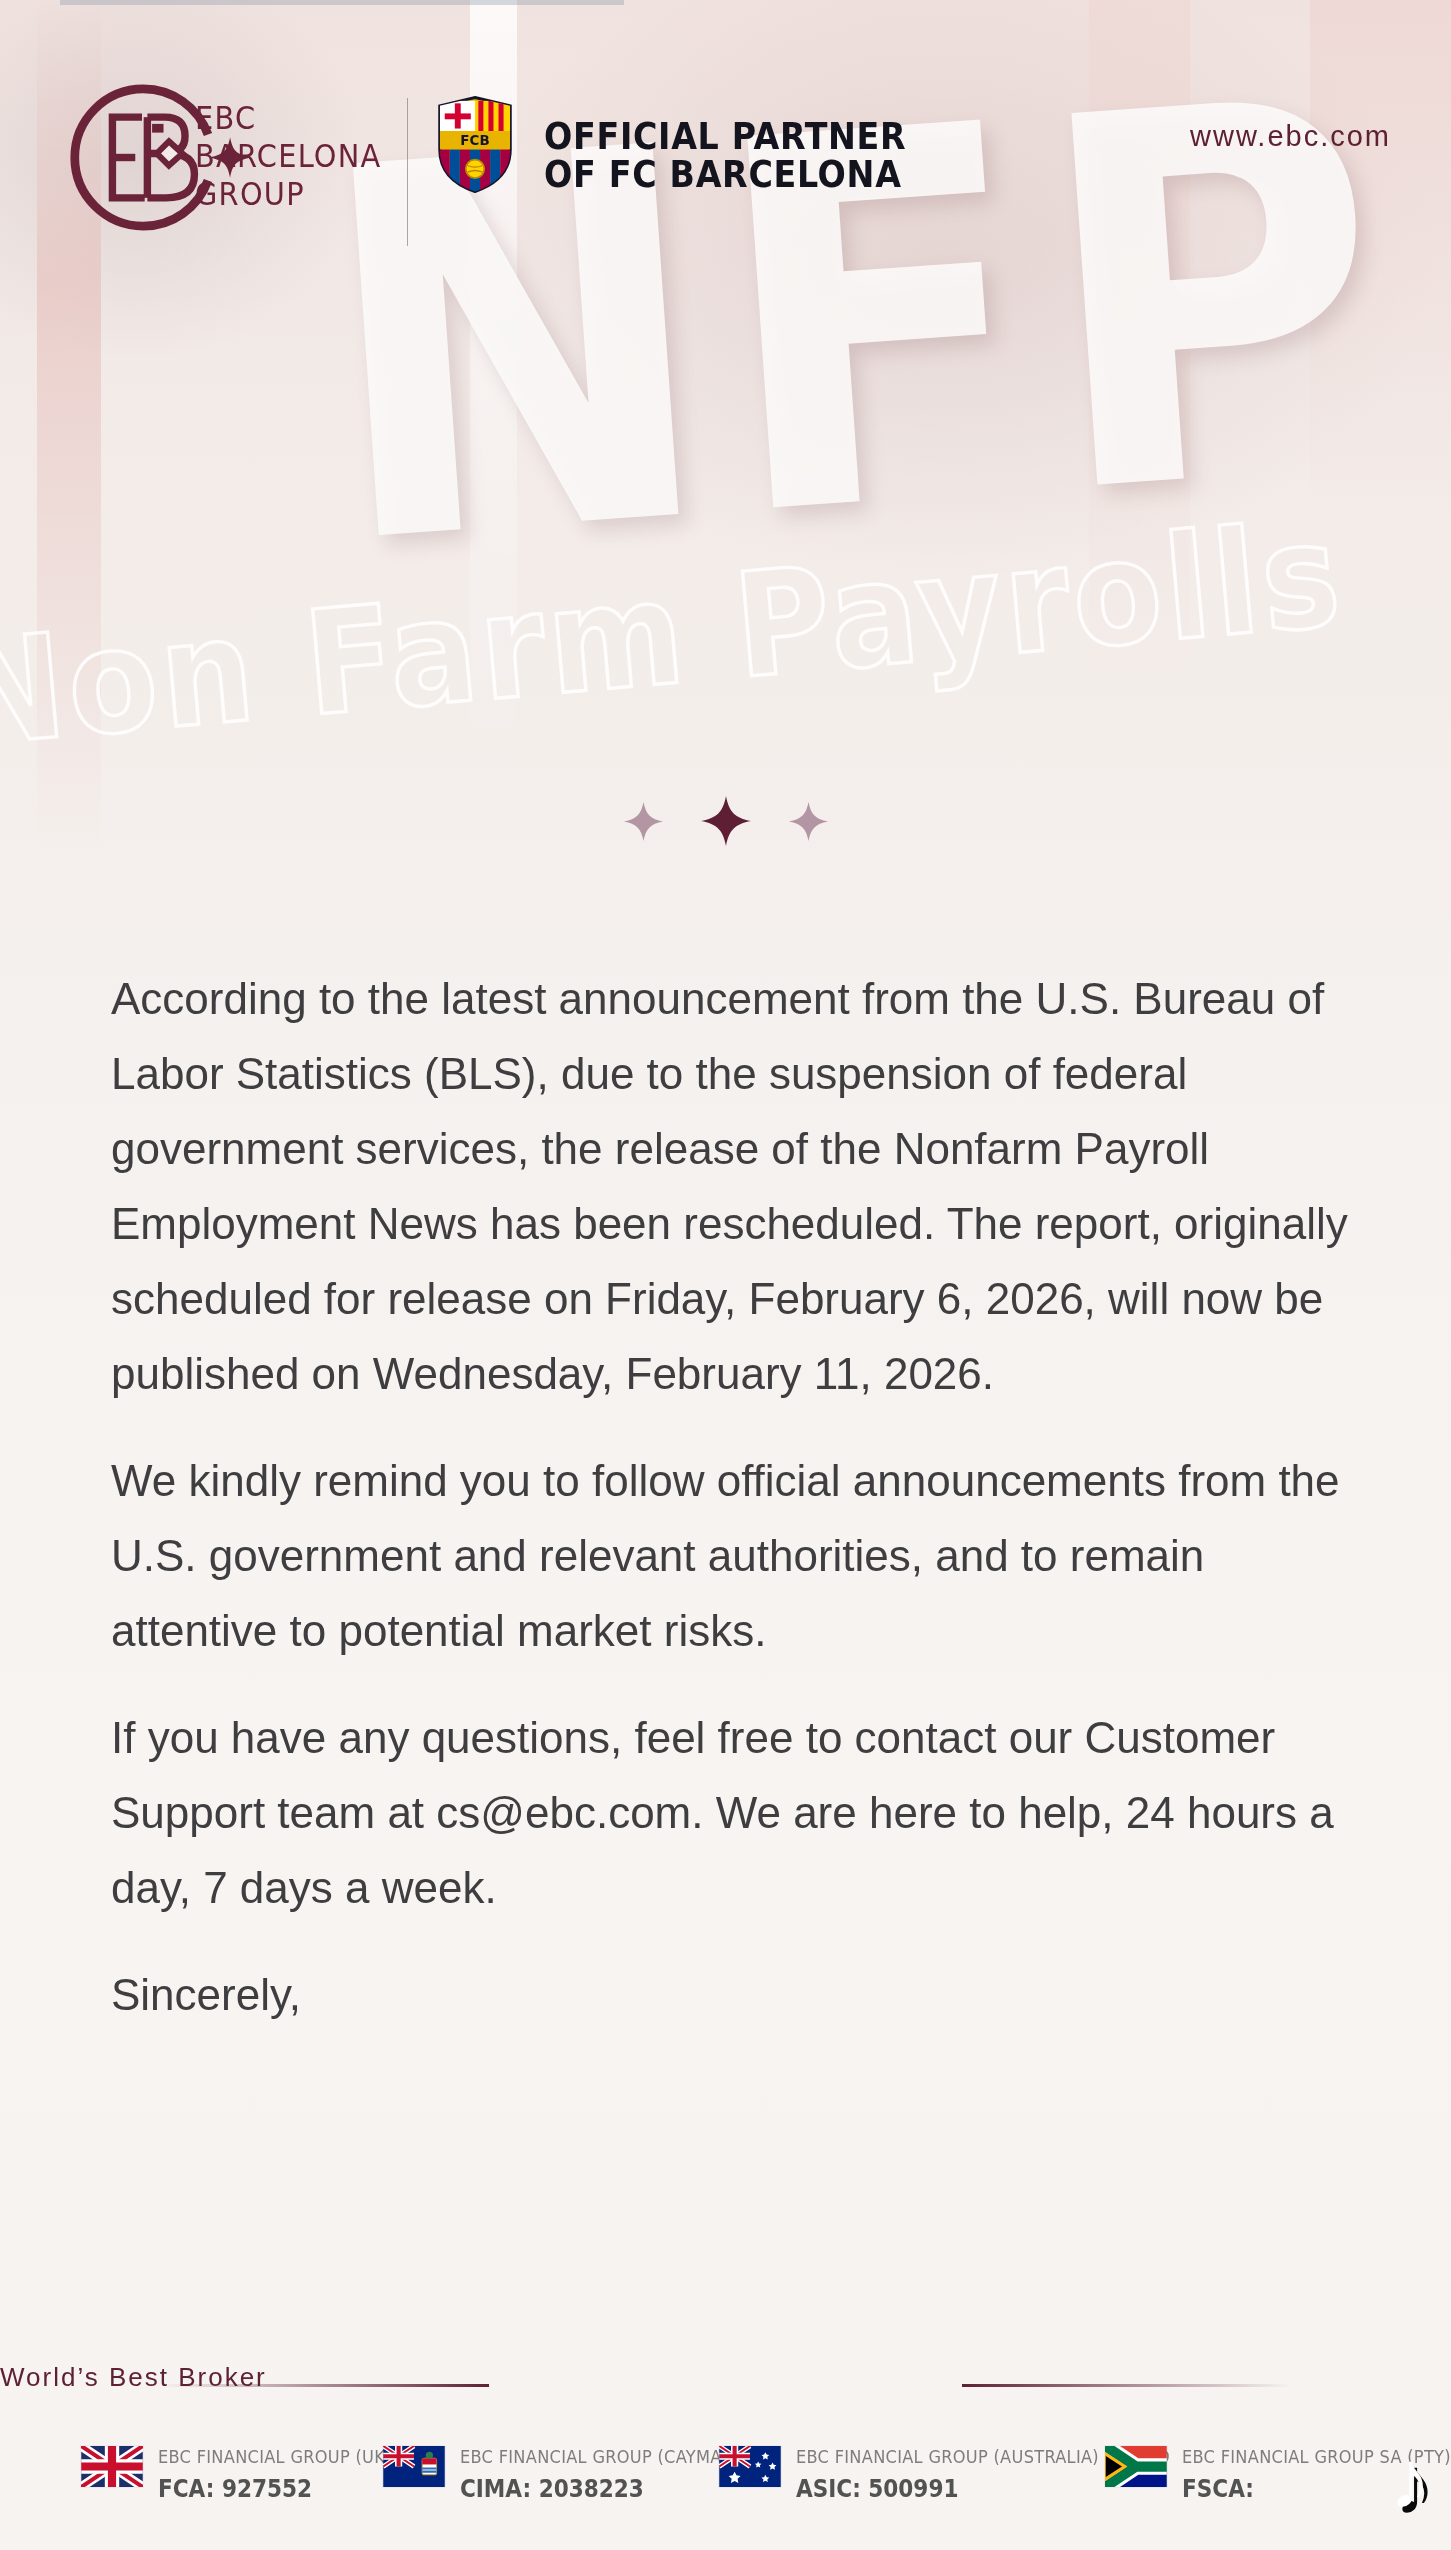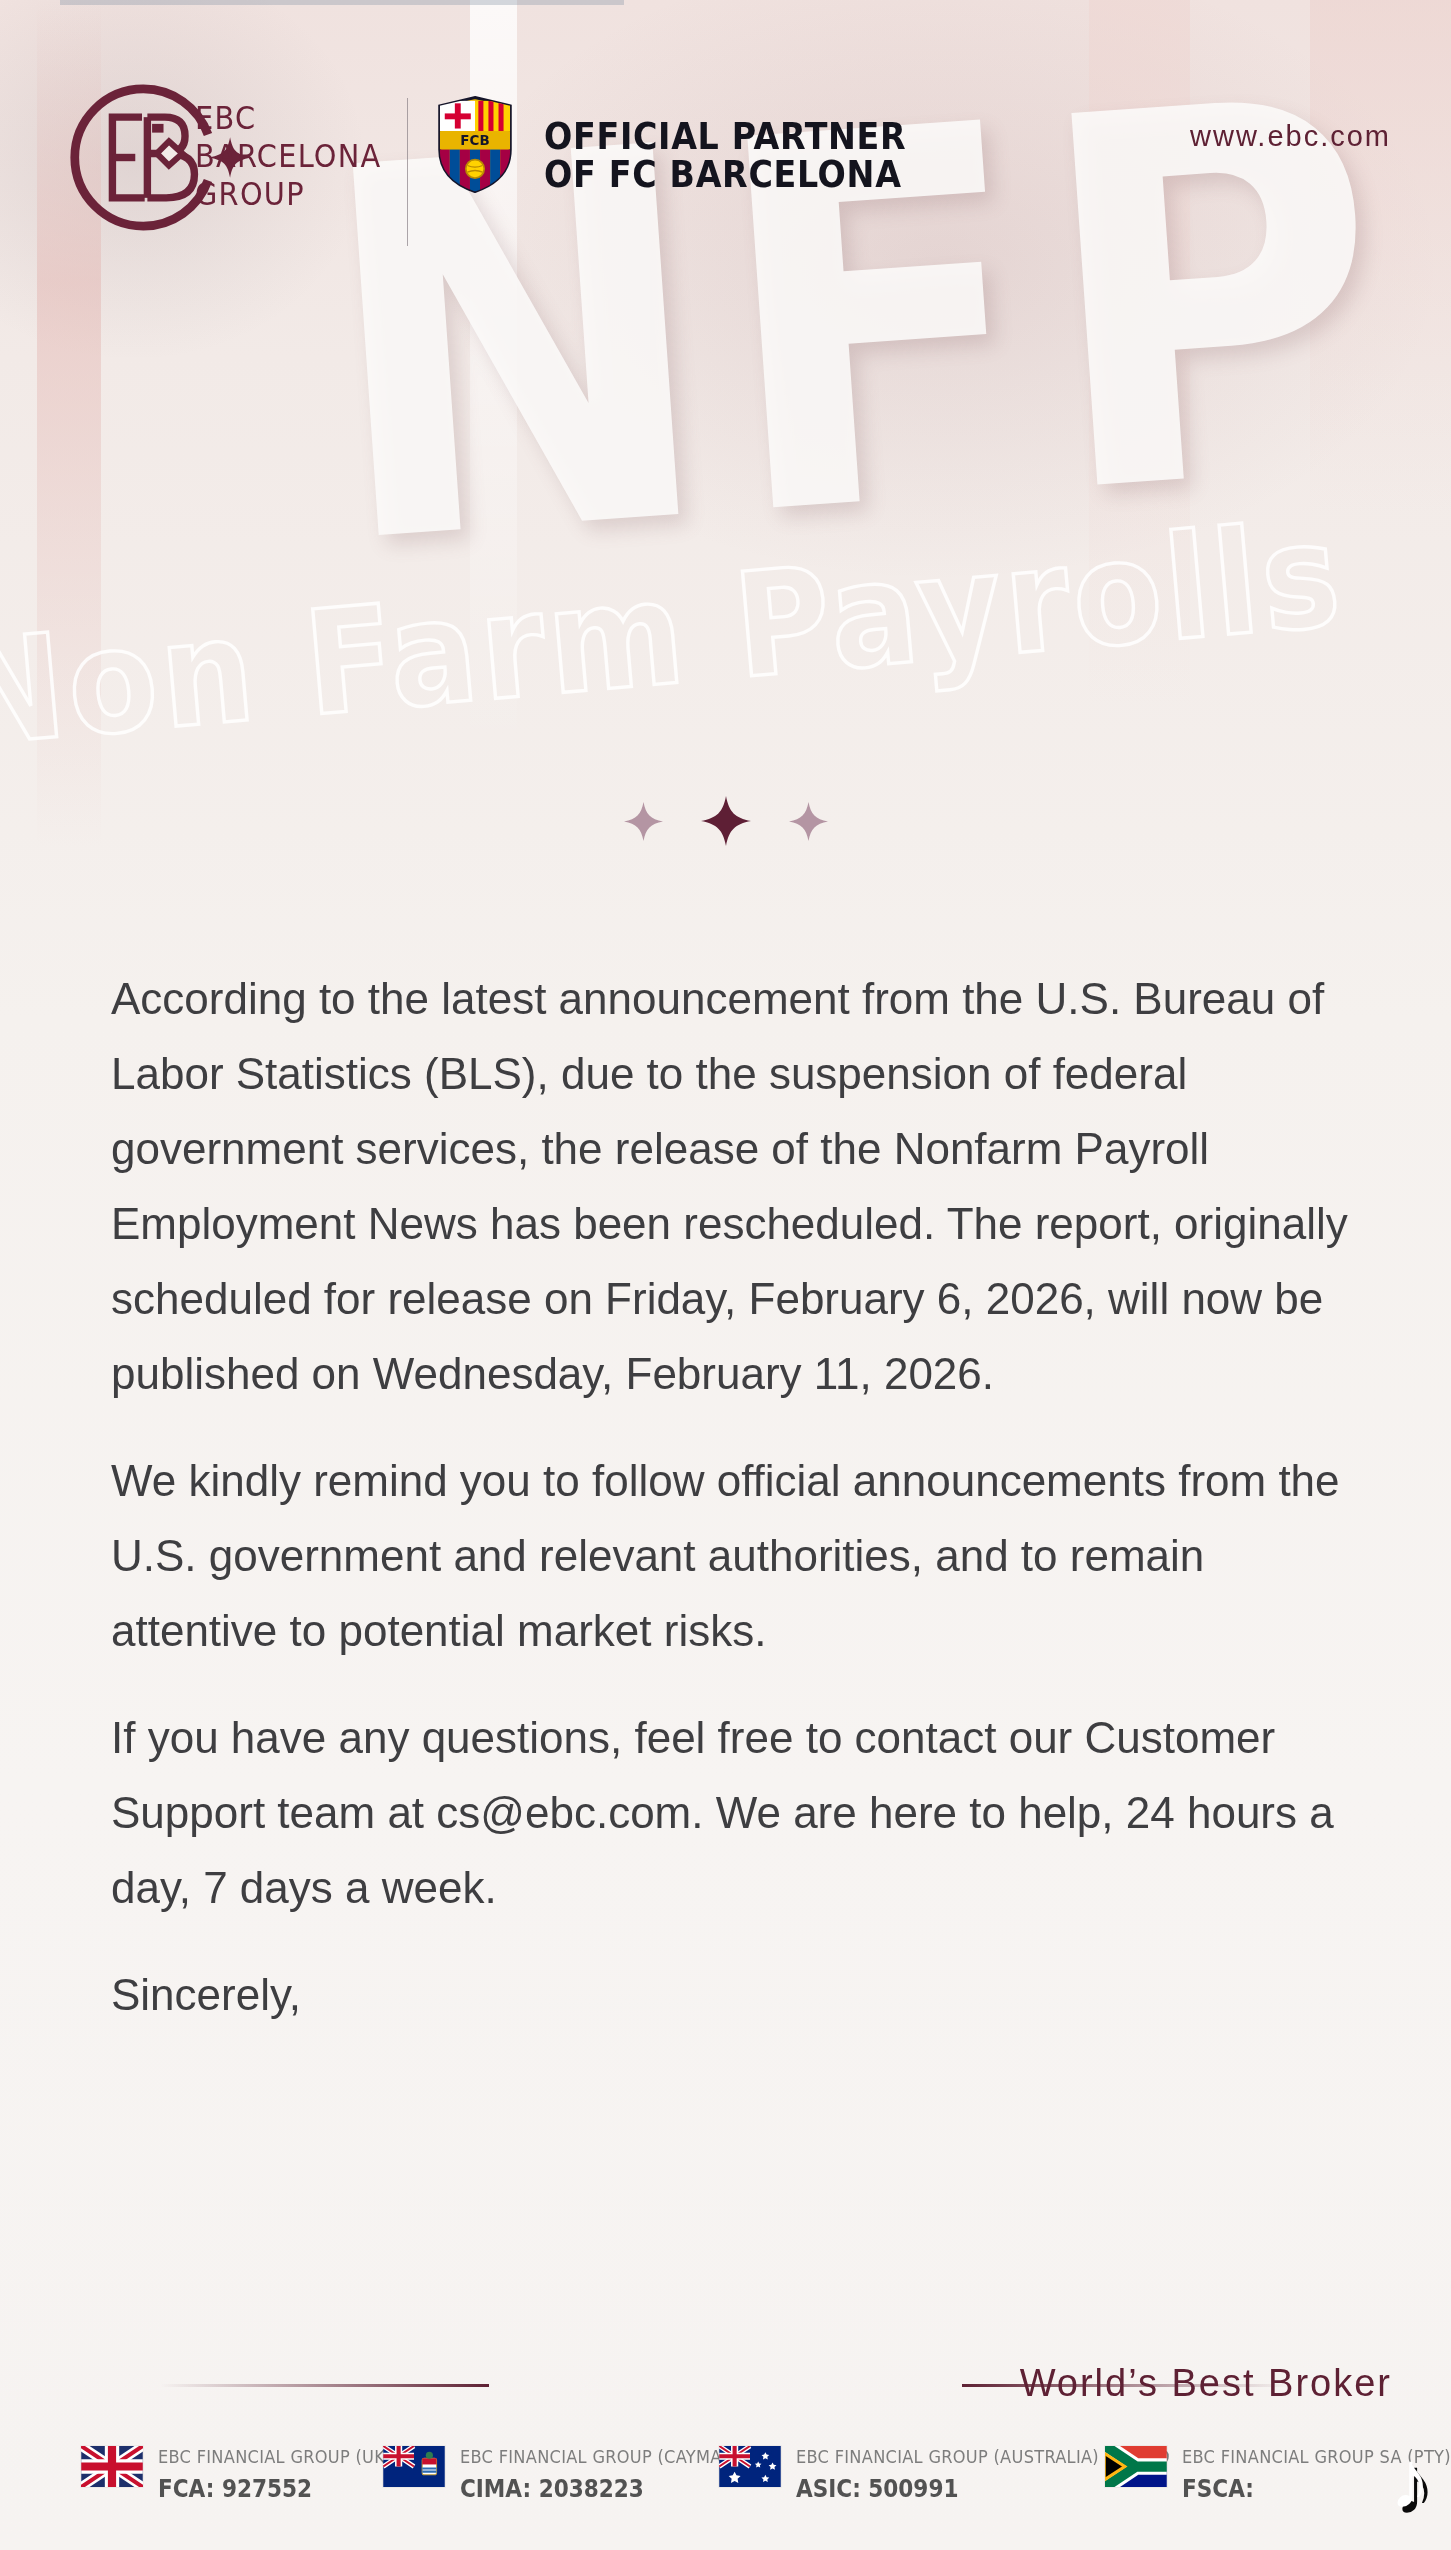--- a/index.html
+++ b/index.html
@@ -37,21 +37,21 @@
     letter-spacing:2px;color:#5e2134;}
   
   .title{left:0;top:430px;width:1452px;text-align:center;font-family:"DejaVu Sans",sans-serif;
     font-stretch:condensed;font-size:64px;line-height:89px;font-weight:800;letter-spacing:0.3px;color:#5e1f33;}
   .stars{left:0;top:796px;width:1452px;display:flex;justify-content:center;align-items:center;gap:38px;}
   
   .bodytext{left:111px;top:961px;width:1240px;font-size:44px;line-height:75px;font-weight:400;color:#3e3e41;}
   .bodytext p{margin:0 0 32px 0;}
   .signoff{margin-top:16px;}
   
-  .tagline-wrap{left:0;top:2362px;width:1392px;text-align:right;font-size:38px;letter-spacing:2px;
+  .tagline-wrap{left:0;top:2362px;width:1392px;text-align:left;font-size:26px;letter-spacing:2px;
     font-weight:500;color:#5e2134;}
   .wbb-line{top:2384px;width:329px;height:2.7px;}
   .wbb-left{left:160px;background:linear-gradient(90deg,rgba(94,33,52,0),#5e2134);}
   .wbb-right{left:962px;background:linear-gradient(270deg,rgba(94,33,52,0),#5e2134);}
   .entity{top:2446px;display:flex;gap:15px;align-items:flex-start;}
   .e1{left:81px;}.e2{left:383px;}.e3{left:719px;}.e4{left:1105px;}
   .flag{width:62px;height:41px;flex:0 0 auto;box-shadow:0 0 0 0.7px rgba(0,0,0,0.06);}
   .ent-name{font-family:"DejaVu Sans",sans-serif;font-stretch:condensed;font-size:18px;
     letter-spacing:0.3px;color:#7d7d7d;white-space:nowrap;}
   .ent-reg{font-family:"DejaVu Sans",sans-serif;font-stretch:condensed;font-size:24px;

